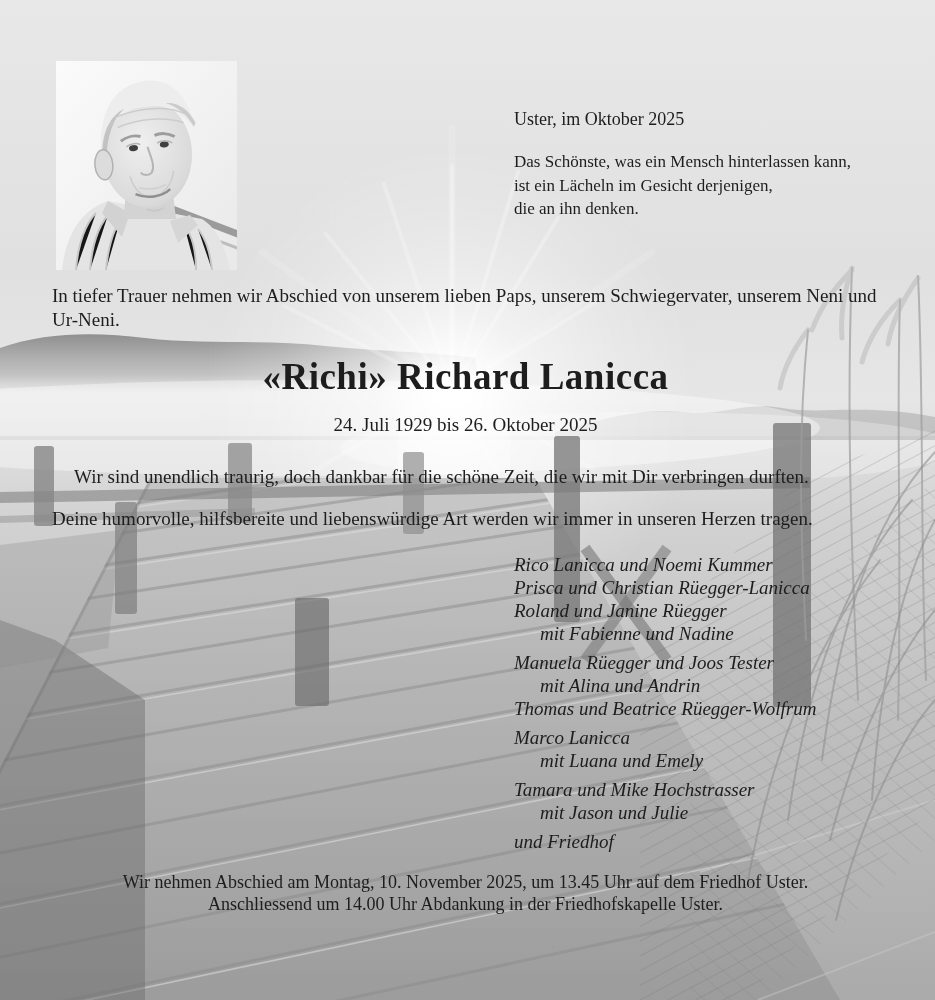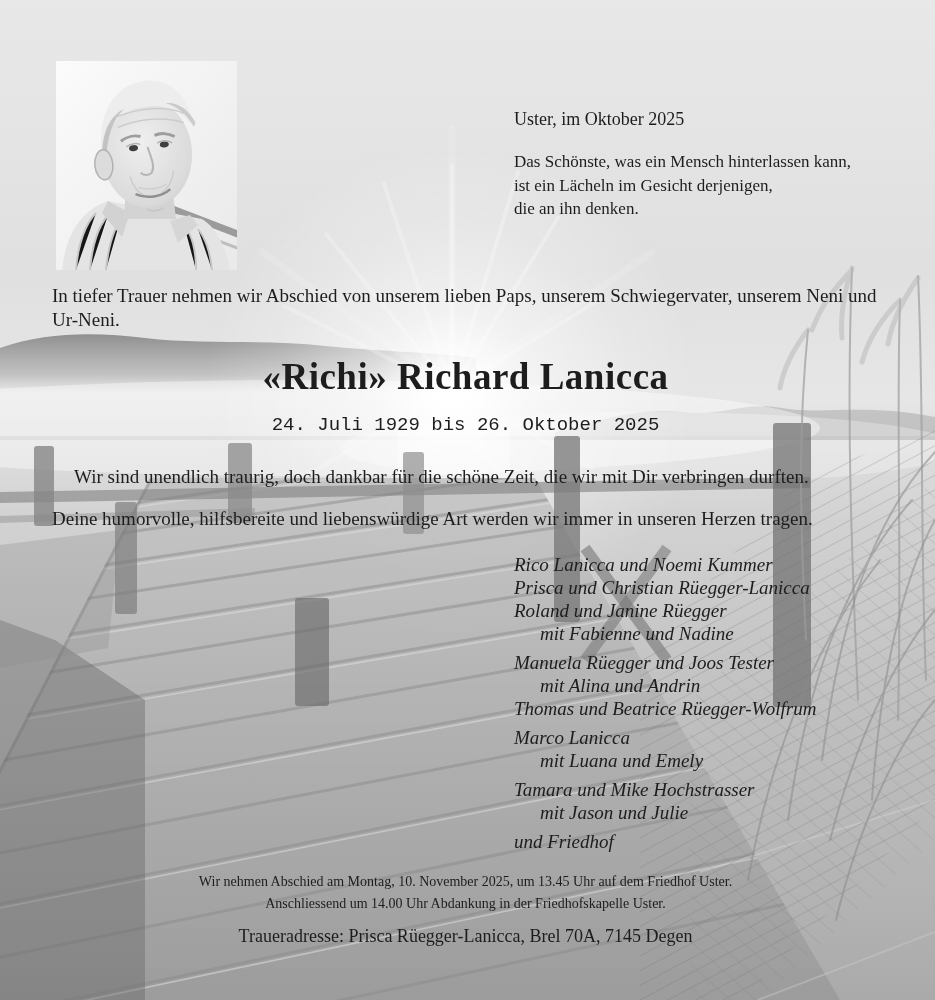--- a/index.html
+++ b/index.html
@@ -24,28 +24,28 @@
   }
   .abs { position: absolute; }
   .txt { white-space: nowrap; }
   #portrait { left: 44px; top: 45px; }
 
   #place-date   { left: 508px; top: 100px; font-size: 18px; line-height: 23px; }
   #epigraph     { left: 508px; top: 142px; font-size: 17px; line-height: 23.5px; }
   #intro        { left: 46px;  top: 276px; width: 842px; font-size: 19px; line-height: 24px; }
   .center       { left: 0; width: 919px; text-align: center; }
   #name-title   { top: 347px; font-size: 37px; font-weight: bold; letter-spacing: 0.5px; }
-  #life-dates   { top: 406px; font-size: 19px; font-family: Liberation Mono, monospace; }
+  #life-dates   { top: 406px; font-size: 19px; }
   #tribute-1    { left: 46px; top: 458px; width: 850px; font-size: 19px; margin-left: 22px; }
   #tribute-2    { left: 46px; top: 500px; width: 850px; font-size: 19px; }
   #mourners     { left: 508px; top: 545px; font-size: 19px; }
   .m-line       { line-height: 23px; white-space: nowrap; font-style: italic; }
   .m-indent     { padding-left: 26px; }
   .m-gap        { margin-top: 6px; }
-  #funeral      { top: 863px; font-size: 14px; line-height: 22px; text-align: center; }
+  #funeral      { top: 863px; font-size: 18px; line-height: 22px; text-align: center; }
   #address      { top: 918px; font-size: 18px; }
 </style>
 </head>
 <body>
 
 <div id="notice">
 
   <svg id="scene" viewBox="0 0 935 1000" aria-hidden="true">
     <defs>
       <linearGradient id="sky" x1="0" y1="0" x2="0" y2="1">
@@ -285,15 +285,14 @@
     <div class="m-line m-gap">Tamara und Mike Hochstrasser</div>
     <div class="m-line m-indent">mit Jason und Julie</div>
     <div class="m-line m-gap">und Friedhof</div>
   </div>
 
   <div class="abs center" id="funeral">
     <div class="txt">Wir nehmen Abschied am Montag, 10. November 2025, um 13.45 Uhr auf dem Friedhof Uster.</div>
     <div class="txt">Anschliessend um 14.00 Uhr Abdankung in der Friedhofskapelle Uster.</div>
   </div>
 
-  <div class="abs center txt" id="address">Traueradresse: Prisca Rüegger-Lanicca, Brel 70A, 7145 Degen</div>
 
 </div>
 
 </body></html>

